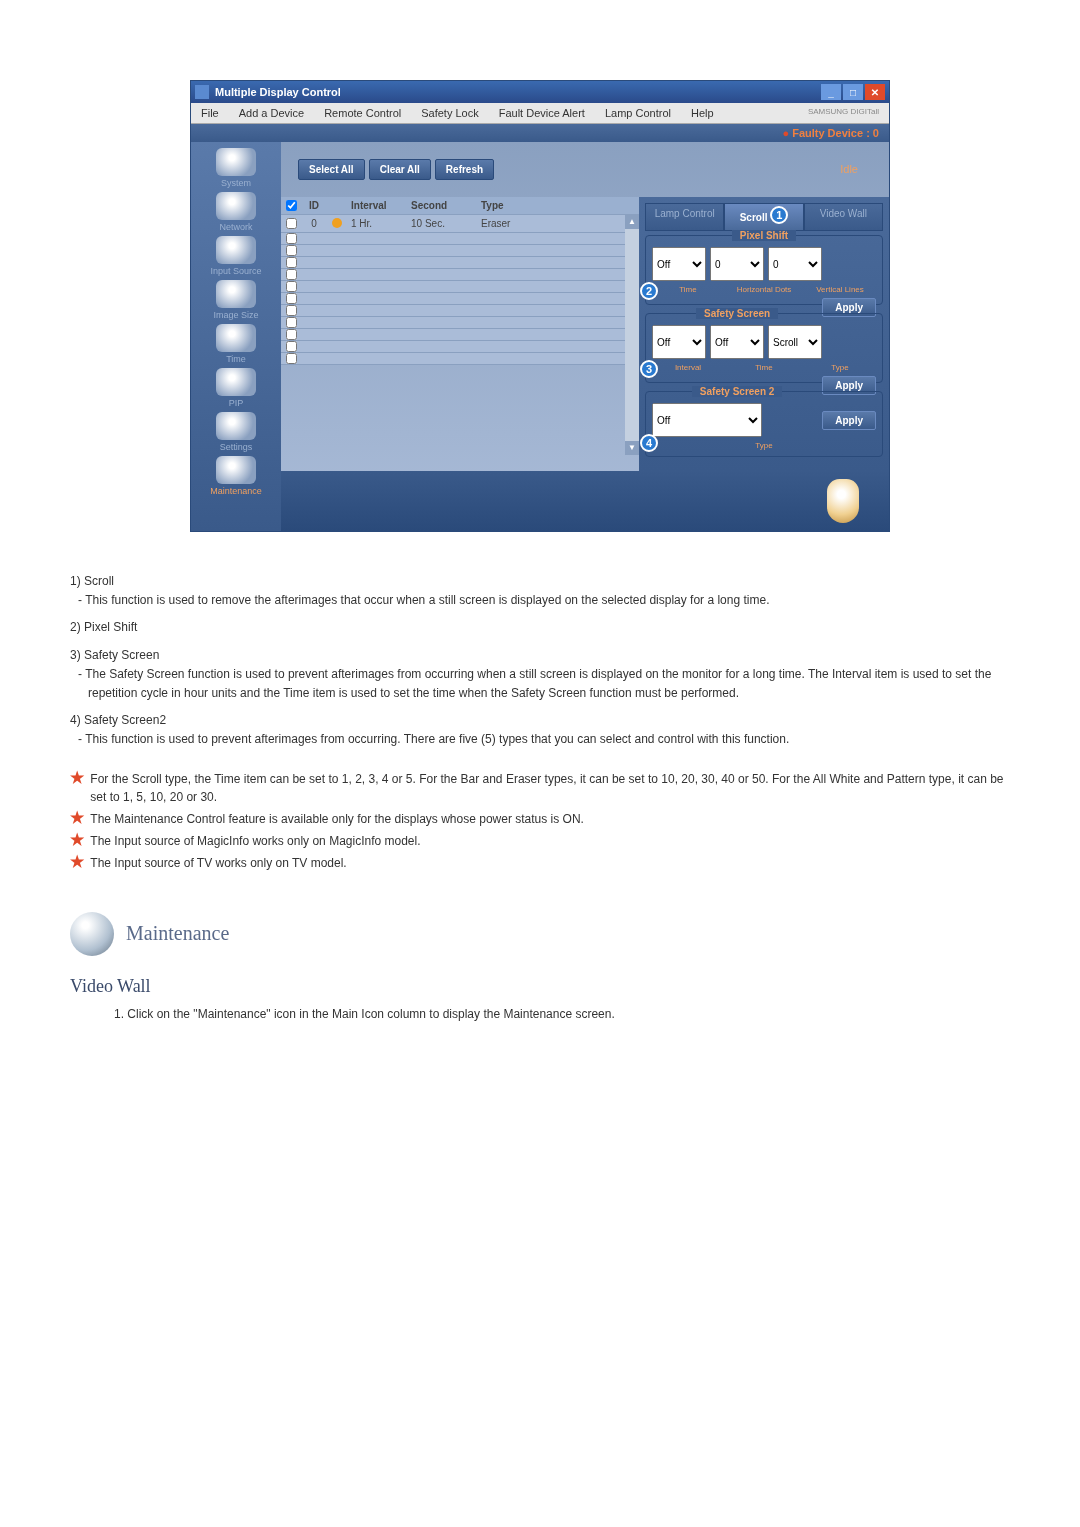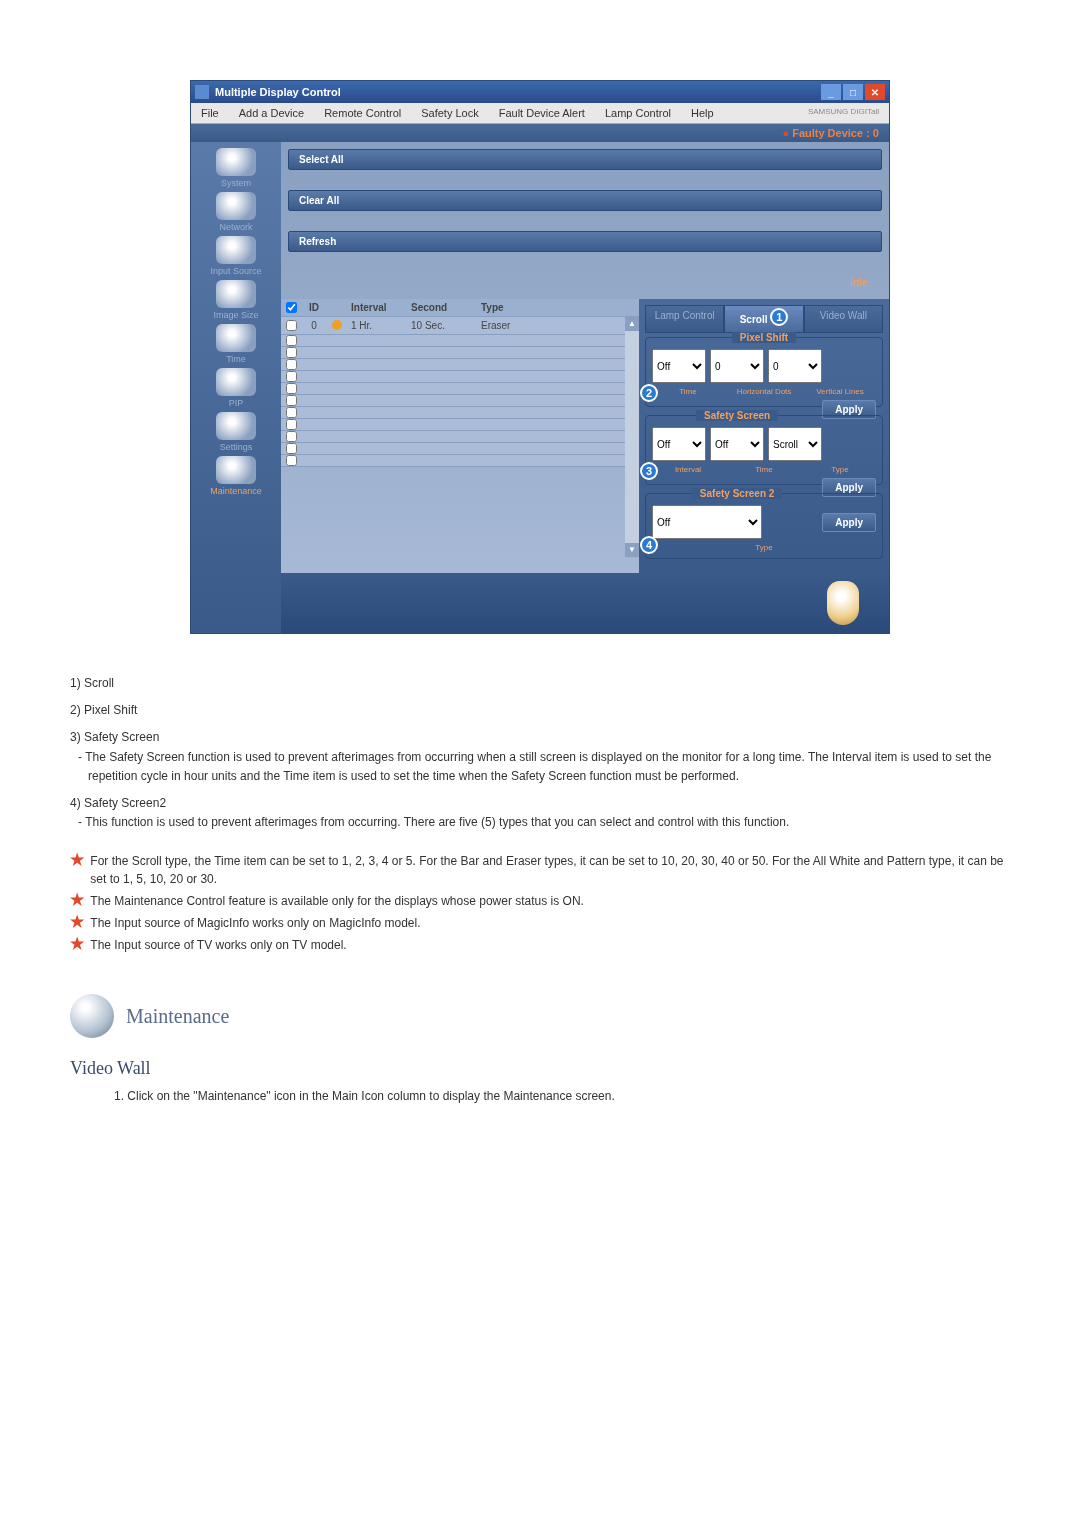--- a/index.html
+++ b/index.html
@@ -92,23 +92,22 @@
     border-radius: 6px;
   }
   .center {
     flex: 1;
     background: linear-gradient(#8aa0c0, #aabcd8);
     display: flex;
     flex-direction: column;
   }
   .toolbar {
     display: flex;
-    gap: 20px;
-    padding: 7px;
-    flex-direction: column;
+    gap: 4px;
+    padding: 17px;
   }
   .tb-btn {
     background: linear-gradient(#5a7aaa, #3a5a8a);
     color: #fff;
     font-size: 10px;
     font-weight: bold;
     padding: 4px 10px;
     border: 1px solid #2a4a7a;
     border-radius: 2px;
   }
@@ -529,20 +528,21 @@
       </div>
       <div class="bottombar">
         <div class="mouse-icon"></div>
       </div>
     </div>
   </div>
 </div>
 
 <div class="explain">
   <div class="num">1) Scroll</div>
+  <div class="sub">This function is used to remove the afterimages that occur when a still screen is displayed on the selected display for a long time.</div>
   <div class="num" style="margin-top:8px;">2) Pixel Shift</div>
   <div class="num" style="margin-top:8px;">3) Safety Screen</div>
   <div class="sub">The Safety Screen function is used to prevent afterimages from occurring when a still screen is displayed on the monitor for a long time.  The Interval item is used to set the repetition cycle in hour units and the Time item is used to set the time when the Safety Screen function must be performed.</div>
   <div class="num" style="margin-top:8px;">4) Safety Screen2</div>
   <div class="sub">This function is used to prevent afterimages from occurring. There are five (5) types that you can select and control with this function.</div>
 </div>
 
 <div class="notes">
   <div class="note-line">
       <span class="star">★</span>

